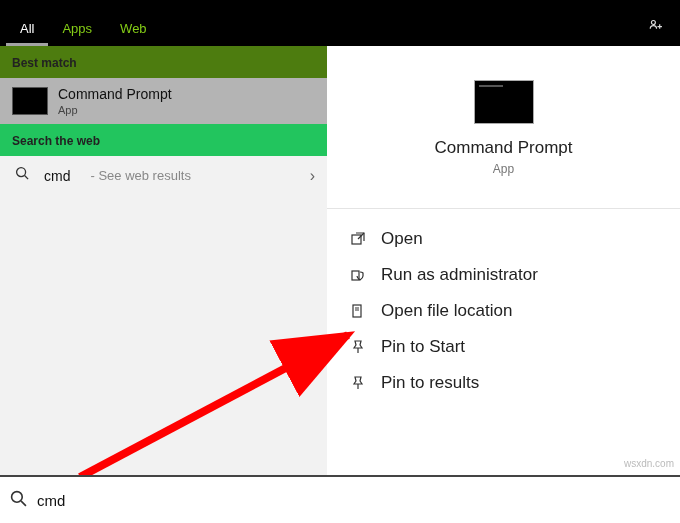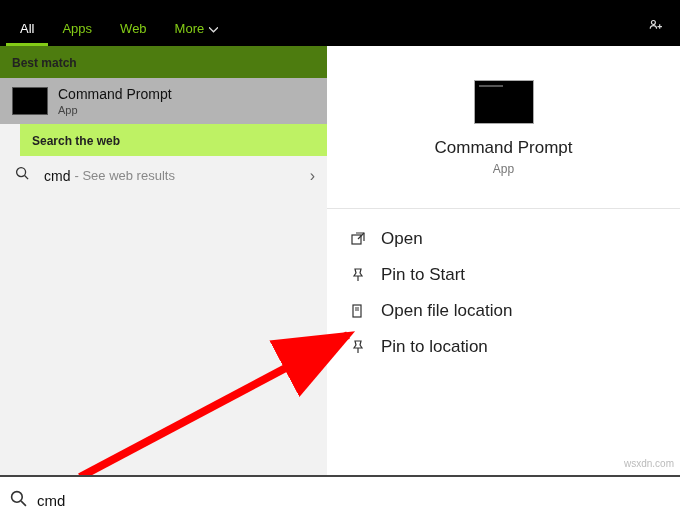--- a/index.html
+++ b/index.html
@@ -1,39 +1,39 @@
 <!DOCTYPE html>
 <html><head>
 <meta charset="utf-8">
 <style>
   * { box-sizing: border-box; margin: 0; padding: 0; font-family: "Segoe UI", Arial, sans-serif; }
   body { width: 680px; height: 523px; overflow: hidden; background: #fff; position: relative; }
 
   .top-tabs { background: #000; height: 46px; display: flex; align-items: flex-end; color: #fff; padding: 0 6px; position: relative; }
   .tab { padding: 10px 14px 10px 14px; font-size: 13px; color: #84cc16; cursor: pointer; }
-  .tab.active { color: #fff; border-bottom: 3px solid #84cc16; padding-bottom: 7px; }
+  .tab.active { color: #fff; border-bottom: 3px solid #a3a3a3; padding-bottom: 7px; }
   .tab-more { display: flex; align-items: center; gap: 5px; }
   .top-right { margin-left: auto; padding: 0 8px 10px 0; }
   .top-right svg { display:block; }
 
   .body-area { position: absolute; top: 46px; bottom: 48px; left: 0; right: 0; background: #fff; }
 
   .left-panel { position: absolute; top: 0; bottom: 0; left: 0; width: 327px; background: #f2f2f2; }
   .section-header { font-size: 12px; font-weight: 600; color: #222; padding: 10px 12px 8px 12px; background: #4d7c0f; }
 
   .result-item { display: flex; align-items: center; padding: 8px 12px; }
   .result-item.selected { background: #b4b4b4; }
   .thumb { width: 36px; height: 28px; background: #000; margin-right: 10px; border: 1px solid #555; }
   .result-text .title { font-size: 14px; color: #111; }
   .result-text .subtitle { font-size: 11px; color: #444; margin-top: 2px; }
 
   .web-item { display: flex; align-items: center; padding: 10px 12px; cursor: pointer; }
   .web-item .icon { width: 20px; text-align: center; margin-right: 12px; }
   .web-item .label { font-size: 14px; color: #111; }
-  .web-item .hint { font-size: 13px; color: #888; margin-left: 4px; }
+  .web-item .hint { font-size: 13px; color: #888; margin-left: 20px; }
   .web-item .chev { margin-left: auto; color: #666; font-size: 16px; }
 
   .right-panel { position: absolute; top: 0; bottom: 0; left: 327px; right: 0; background: #fff; }
   .preview { text-align: center; padding: 34px 0 18px 0; border-bottom: none; }
   .preview-thumb { width: 60px; height: 44px; background: #000; margin: 0 auto 14px auto; border: 1px solid #aaa; position: relative; }
   .preview-thumb::before { content:""; position:absolute; top:4px; left:4px; width:24px; height:2px; background:#555; }
   .preview-title { font-size: 17px; color: #222; }
   .preview-sub { font-size: 12px; color: #777; margin-top: 4px; }
   .divider { height: 1px; background: #e4e4e4; margin: 14px 0 6px 0; }
 
@@ -49,49 +49,41 @@
 
   .watermark { position: absolute; right: 6px; bottom: 54px; font-size: 10px; color: #bbb; font-family: Arial, sans-serif; }
 </style>
 </head>
 <body>
 
 <div class="top-tabs">
   <div class="tab active">All</div>
   <div class="tab">Apps</div>
   <div class="tab">Web</div>
-  <div class="tab tab-more">
-    <span>More</span>
-    <span>
-      <svg width="9" height="6" viewBox="0 0 10 6">
-          <path d="M0 0 L5 5 L10 0" stroke="#ddd" stroke-width="1.4" fill="none"></path>
-        </svg>
-    </span>
-  </div>
   <div class="top-right">
     <svg width="18" height="18" viewBox="0 0 20 20" stroke="#ddd" stroke-width="1.3" fill="none">
       <circle cx="6" cy="5" r="2.2"></circle>
         <path d="M2.5 12c0-2 1.6-3.5 3.5-3.5s3.5 1.5 3.5 3.5"></path>
       <path d="M13 7v5M10.5 9.5h5"></path>
     </svg>
   </div>
 </div>
 
 <div class="body-area">
 
   <div class="left-panel">
     <div class="section-header">Best match</div>
     <div class="result-item selected">
       <div class="thumb"></div>
       <div class="result-text">
         <div class="title">Command Prompt</div>
         <div class="subtitle">App</div>
       </div>
     </div>
-    <div class="section-header" style="background:#bef264;margin-left:20px;">Search the web</div>
+    <div class="section-header" style="background:#22c55e;">Search the web</div>
     <div class="web-item">
       <div class="icon">
         <svg width="15" height="15" viewBox="0 0 16 16" stroke="#333" stroke-width="1.4" fill="none">
             <circle cx="6.5" cy="6.5" r="4.8"></circle>
             <line x1="10.2" y1="10.2" x2="14" y2="14"></line>
           </svg>
       </div>
       <span class="label">cmd</span>
       <span class="hint">- See web results</span>
       <span class="chev">›</span>
@@ -112,43 +104,52 @@
               <rect x="1" y="3" width="9" height="9"></rect>
               <path d="M5 1h8v8"></path>
               <path d="M13 1L7 7"></path>
             </svg>
         </span>
         <span>Open</span>
       </div>
       <div class="action-item">
         <span class="aicon">
           <svg width="14" height="14" viewBox="0 0 14 14" stroke="#333" stroke-width="1.2" fill="none">
-              <path d="M4 1h6l-1 4 2 3H3l2-3z"></path>
-              <line x1="7" y1="8" x2="7" y2="13"></line>
+              <rect x="1" y="3" width="7" height="9"></rect>
+              <path d="M9 4c2 0 3 1 3 1v3c0 2-3 4-3 4s-3-2-3-4"></path>
             </svg>
         </span>
-        <span>Pin to Start</span>
+        <span>Run as administrator</span>
       </div>
       <div class="action-item">
         <span class="aicon">
           <svg width="14" height="14" viewBox="0 0 14 14" stroke="#333" stroke-width="1.2" fill="none">
               <rect x="2" y="1" width="8" height="12"></rect>
               <path d="M4 4h4M4 6h4"></path>
             </svg>
         </span>
         <span>Open file location</span>
       </div>
       <div class="action-item">
         <span class="aicon">
           <svg width="14" height="14" viewBox="0 0 14 14" stroke="#333" stroke-width="1.2" fill="none">
               <path d="M4 1h6l-1 4 2 3H3l2-3z"></path>
               <line x1="7" y1="8" x2="7" y2="13"></line>
             </svg>
         </span>
-        <span>Pin to location</span>
+        <span>Pin to Start</span>
+      </div>
+      <div class="action-item">
+        <span class="aicon">
+          <svg width="14" height="14" viewBox="0 0 14 14" stroke="#333" stroke-width="1.2" fill="none">
+              <path d="M4 1h6l-1 4 2 3H3l2-3z"></path>
+              <line x1="7" y1="8" x2="7" y2="13"></line>
+            </svg>
+        </span>
+        <span>Pin to results</span>
       </div>
     </div>
   </div>
 
   <svg class="arrow-overlay" viewBox="0 0 680 429">
     <defs>
       <marker id="ahead" markerWidth="10" markerHeight="8" refX="9" refY="4" orient="auto">
         <polygon points="0 0, 10 4, 0 8" fill="#ff0000"></polygon>
       </marker>
     </defs>

